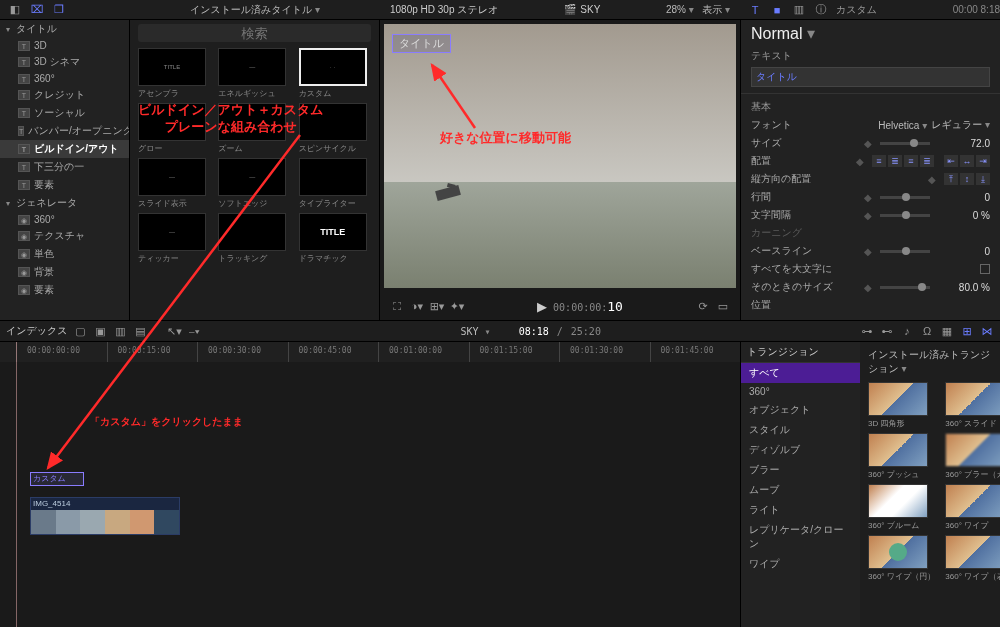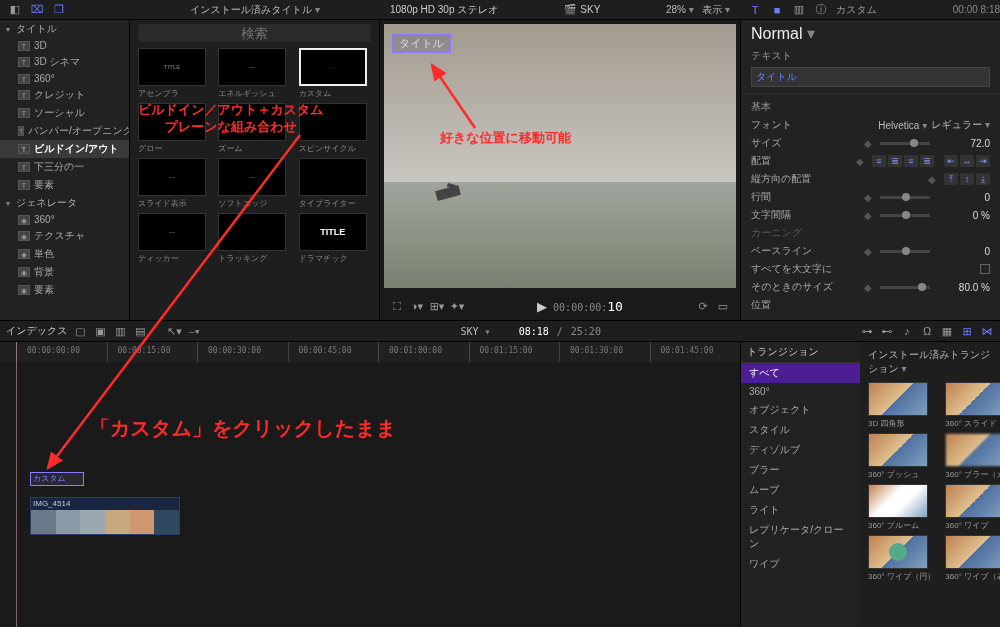--- a/index.html
+++ b/index.html
@@ -549,21 +549,21 @@
   </div>
 </div>
 
 <div class="anno" style="left:138px; top:102px;">
   <div>ビルドイン／アウト＋カスタム</div>
   <div>プレーンな組み合わせ</div>
 </div>
 <div class="anno" style="left:440px; top:130px;">
   <div>好きな位置に移動可能</div>
 </div>
-<div class="anno" style="left:90px; top:415px; font-size:20px;">
+<div class="anno" style="left:90px; top:415px; font-size:10px;">
   <div>「カスタム」をクリックしたまま</div>
 </div>
 
 <svg class="arrow-svg" style="left:0;top:0;" width="1000" height="627">
   <defs>
     <marker id="ah" markerWidth="8" markerHeight="8" refX="6" refY="3" orient="auto">
       <path d="M0,0 L7,3 L0,6 Z" fill="#ff2a2a"></path>
     </marker>
   </defs>
 

